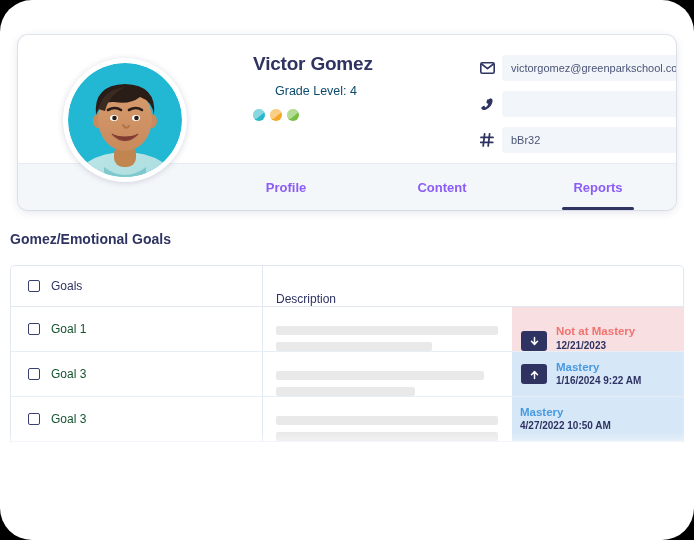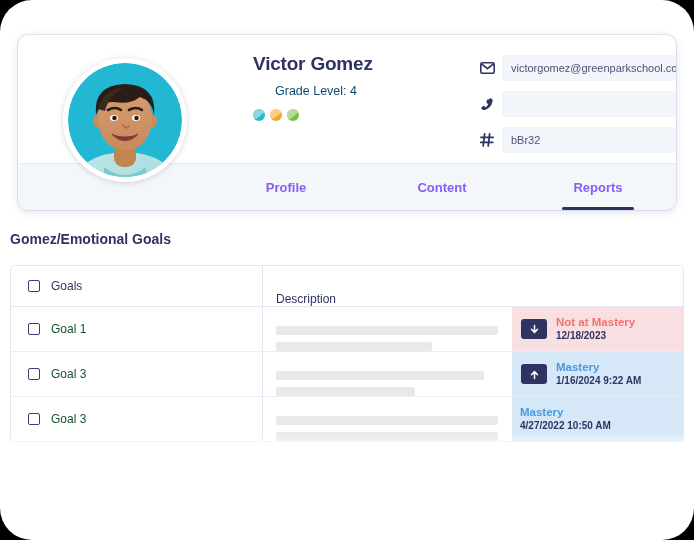--- a/index.html
+++ b/index.html
@@ -169,21 +169,21 @@
     width: 12px; height: 12px;
     border: 1.6px solid #3a4070;
     border-radius: 2px;
     margin-right: 11px; flex: 0 0 12px;
     background: #fff; cursor: pointer;
   }
   .goal-label { font-size: 12px; color: #14532d; }
 
   .bar { height: 9px; background: #e9e9e9; border-radius: 2px; }
 
-  .st-red { background: #f8dfe1; }
+  .st-red { background: #f8dfe1; align-items: flex-end; }
   .st-blue { background: #d6e7f7; }
 
   .badge {
     width: 26px; height: 20px;
     background: #2e3362;
     border-radius: 3px;
     flex: 0 0 26px;
     display: flex; align-items: center; justify-content: center;
     margin-right: 9px;
     cursor: pointer;
@@ -329,21 +329,21 @@
         <div class="bar" style="width:66%"></div>
       </div>
       <div class="c-status st-red">
         <span class="badge">
           <svg width="11" height="11" viewBox="0 0 11 11">
             <path d="M5.5 1.5 L5.5 8 M2.5 5.2 L5.5 8.4 L8.5 5.2" stroke="#ffffff" stroke-width="1.5" fill="none" stroke-linecap="round" stroke-linejoin="round"></path>
           </svg>
         </span>
         <span class="st-text">
           <span class="st-label notmastery">Not at Mastery</span>
-          <span class="st-date">12/18/2023</span>
+          <span class="st-date">12/21/2023</span>
         </span>
       </div>
     </div>
 
     <div class="trow tbody-row">
       <div class="c-goal">
         <span class="chk"></span>
         <span class="goal-label">Goal 3</span>
       </div>
       <div class="c-desc">

